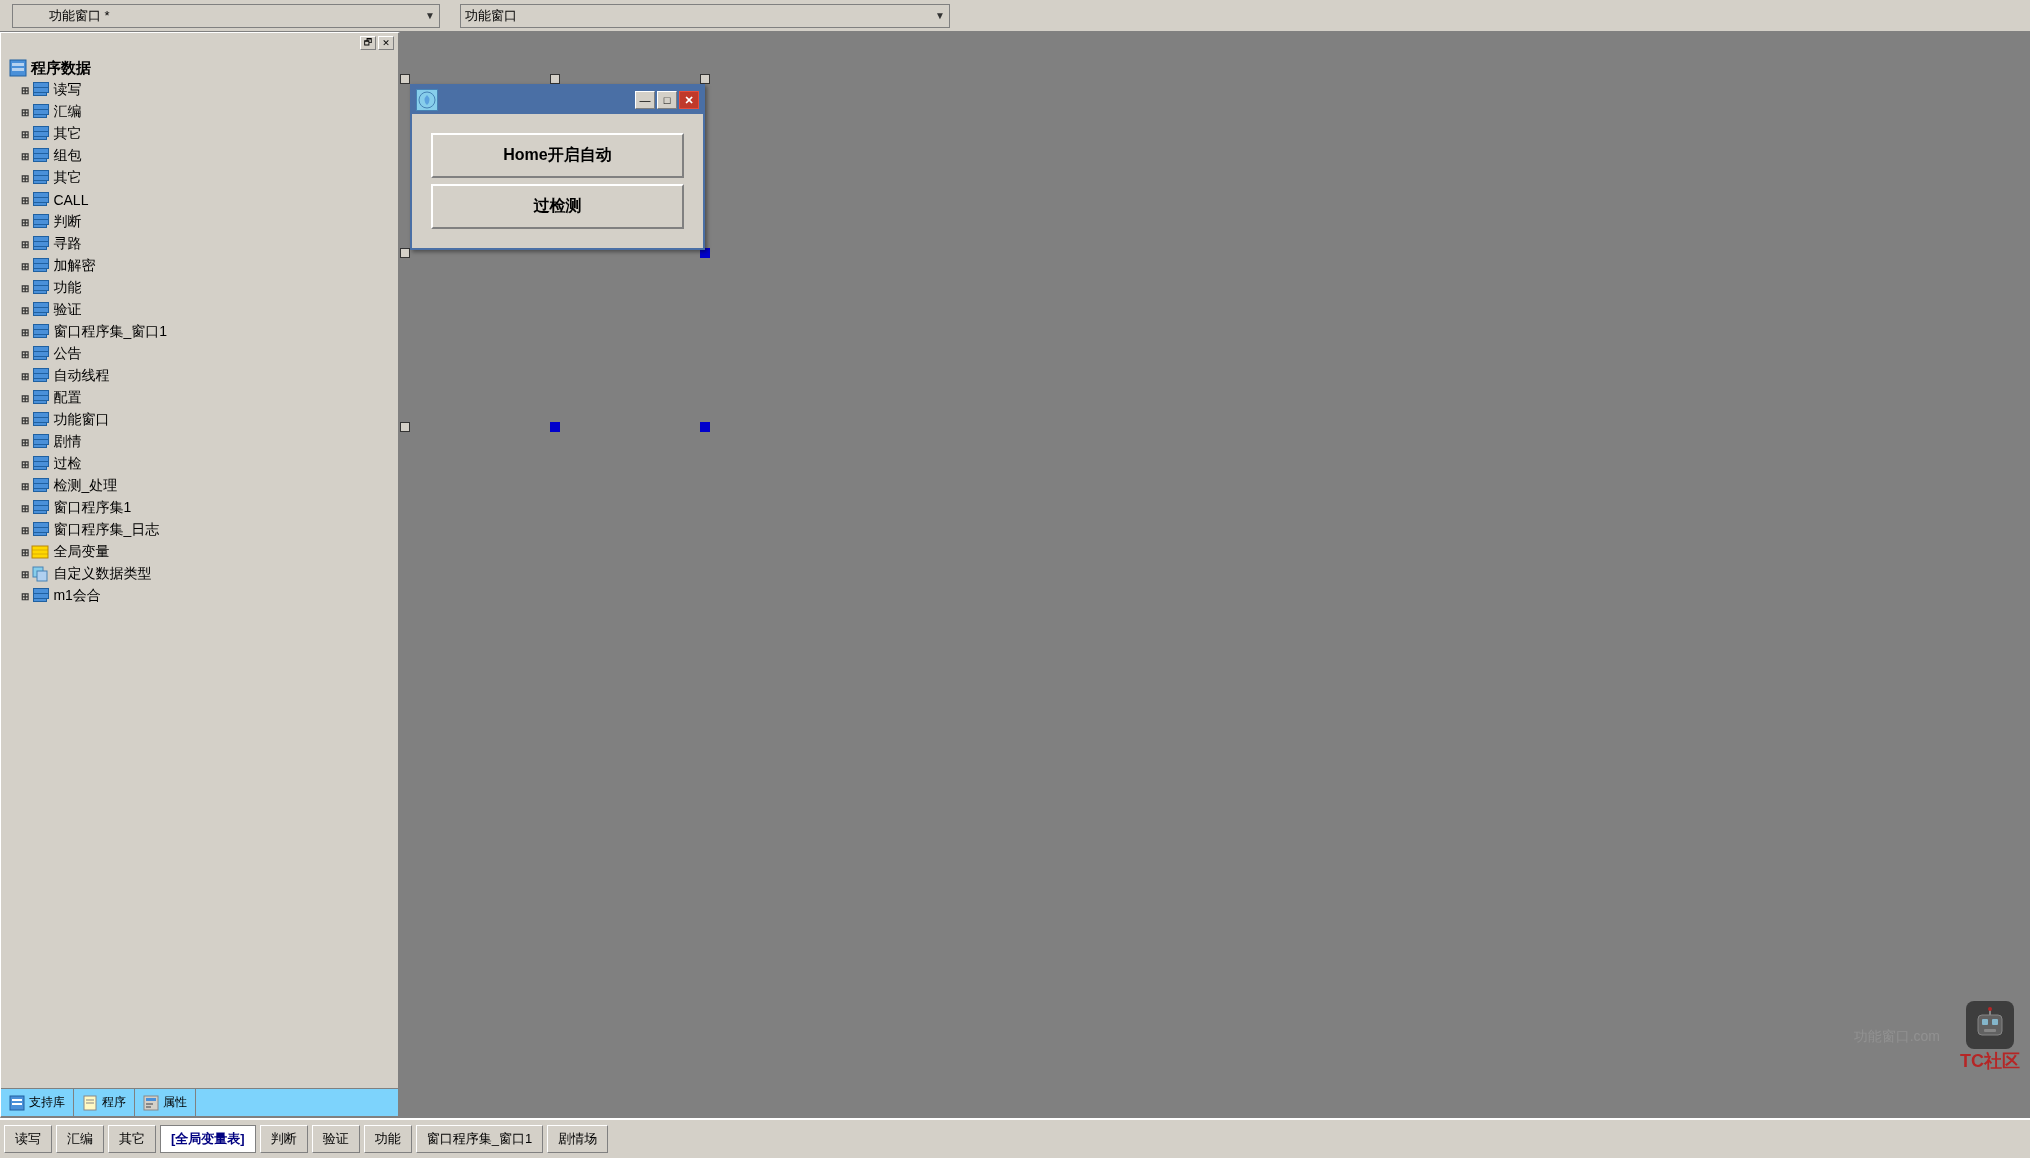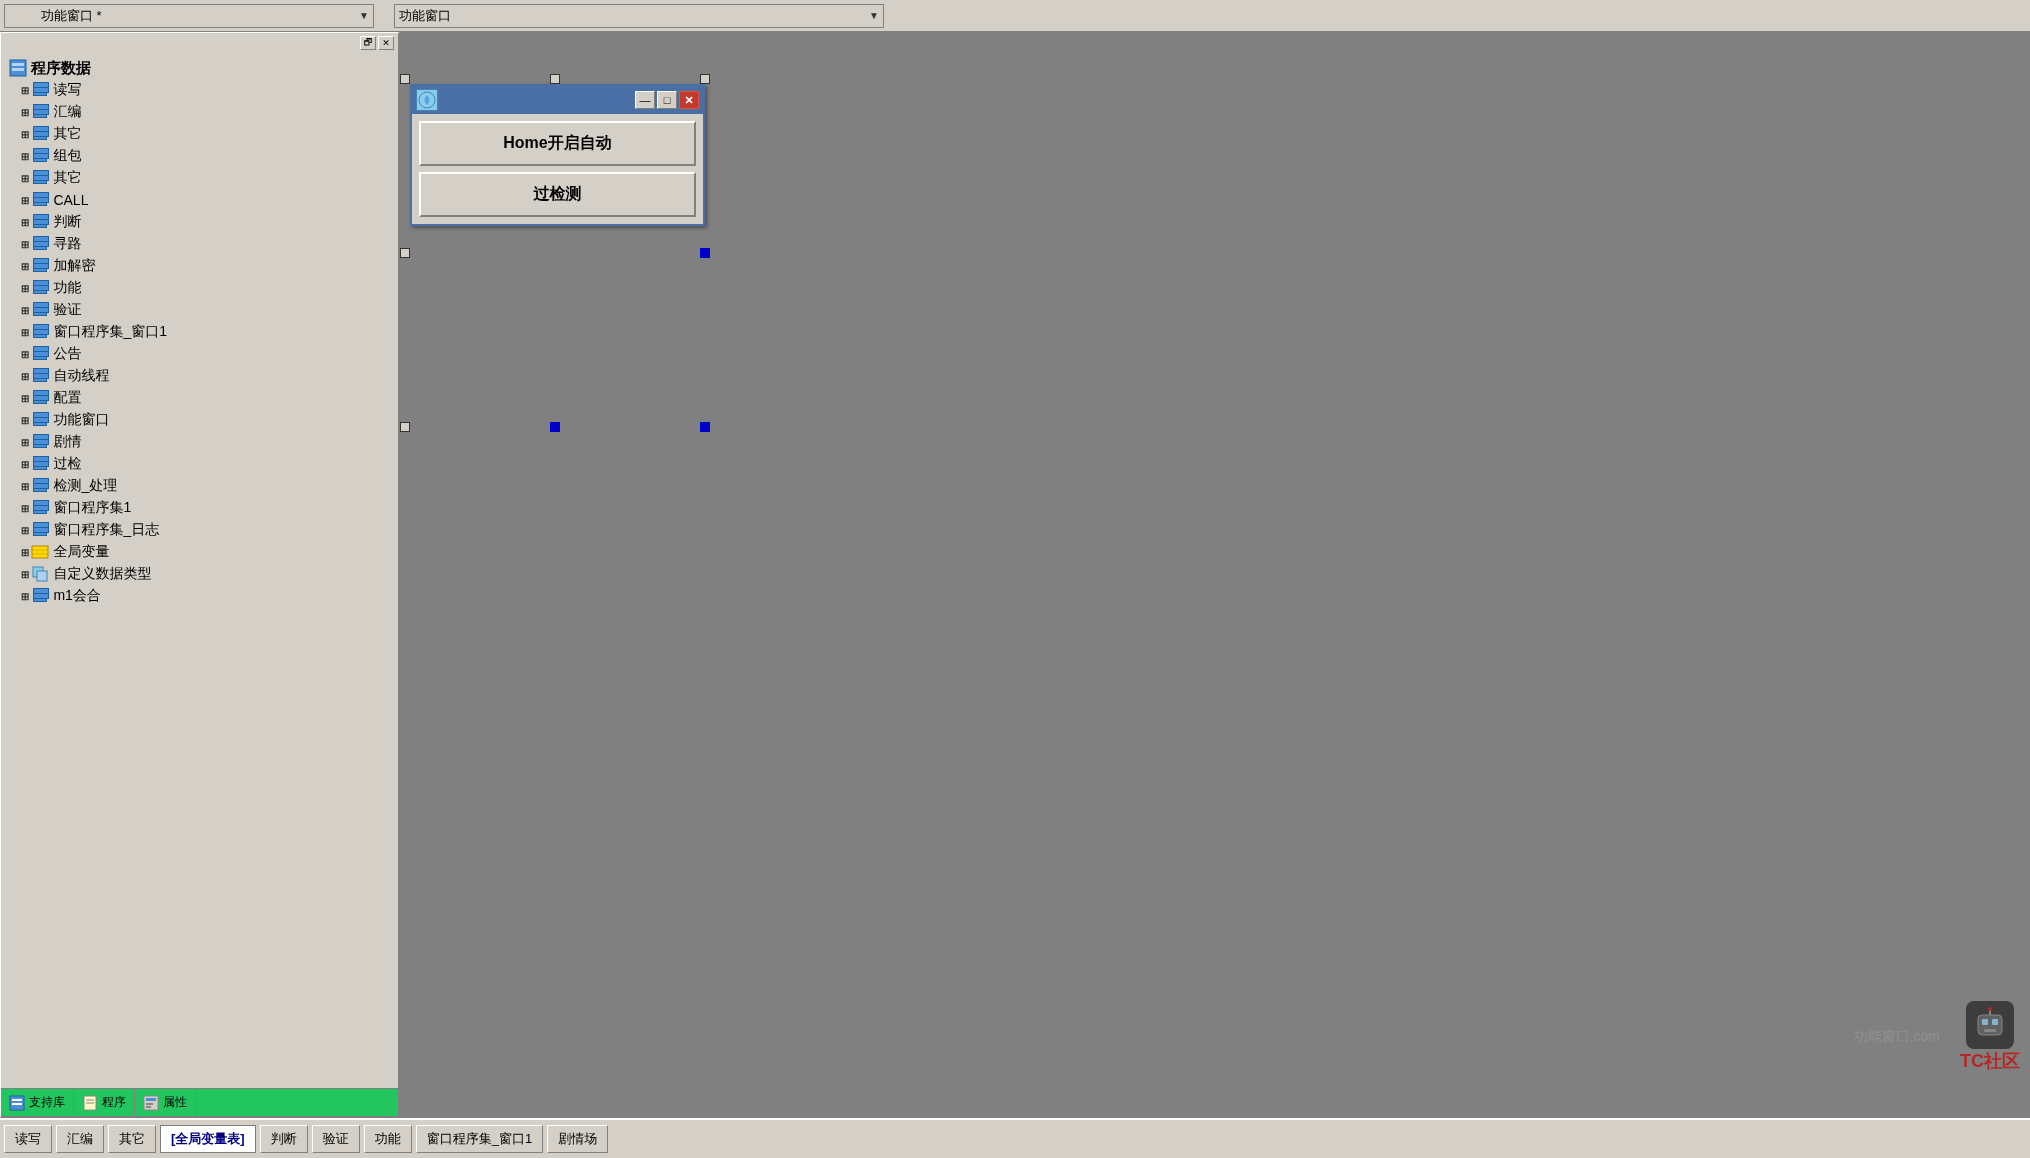--- a/index.html
+++ b/index.html
@@ -27,22 +27,22 @@
       align-items: center;
       background: #d4d0c8;
       border: 1px solid #808080;
       height: 24px;
       padding: 0 4px;
       font-size: 13px;
       cursor: pointer;
     }
 
     .toolbar-dropdown-1 {
-      width: 370px;
-      margin-left: 4px;
+      width: 428px;
+      margin-left: 12px;
       padding-left: 36px;
     }
 
     .toolbar-dropdown-2 {
       width: 490px;
       margin-left: 20px;
     }
 
     .dropdown-arrow {
       margin-left: auto;
@@ -234,21 +234,21 @@
       border-left-color: #fff;
       border-right-color: #808080;
       border-bottom-color: #808080;
     }
 
     .win-btn-min { background: #d4d0c8; }
     .win-btn-max { background: #d4d0c8; }
     .win-btn-close { background: #c0392b; color: #fff; border-color: #e74c3c; }
 
     .floating-content {
-      padding: 7px;
+      padding: 19px;
     }
 
     .window-button {
       display: block;
       width: 100%;
       background: #d4d0c8;
       border: 2px solid;
       border-top-color: #fff;
       border-left-color: #fff;
       border-right-color: #808080;
@@ -309,21 +309,21 @@
       background: #fff;
       border: 1px solid #808080;
       font-weight: bold;
       color: #000080;
     }
 
     
     .left-bottom-tabs {
       display: flex;
       height: 28px;
-      background: #22c55e;
+      background: #7dd3fc;
       border-top: 1px solid #808080;
     }
 
     .left-tab {
       display: flex;
       align-items: center;
       padding: 0 8px;
       height: 100%;
       font-size: 12px;
       cursor: pointer;

